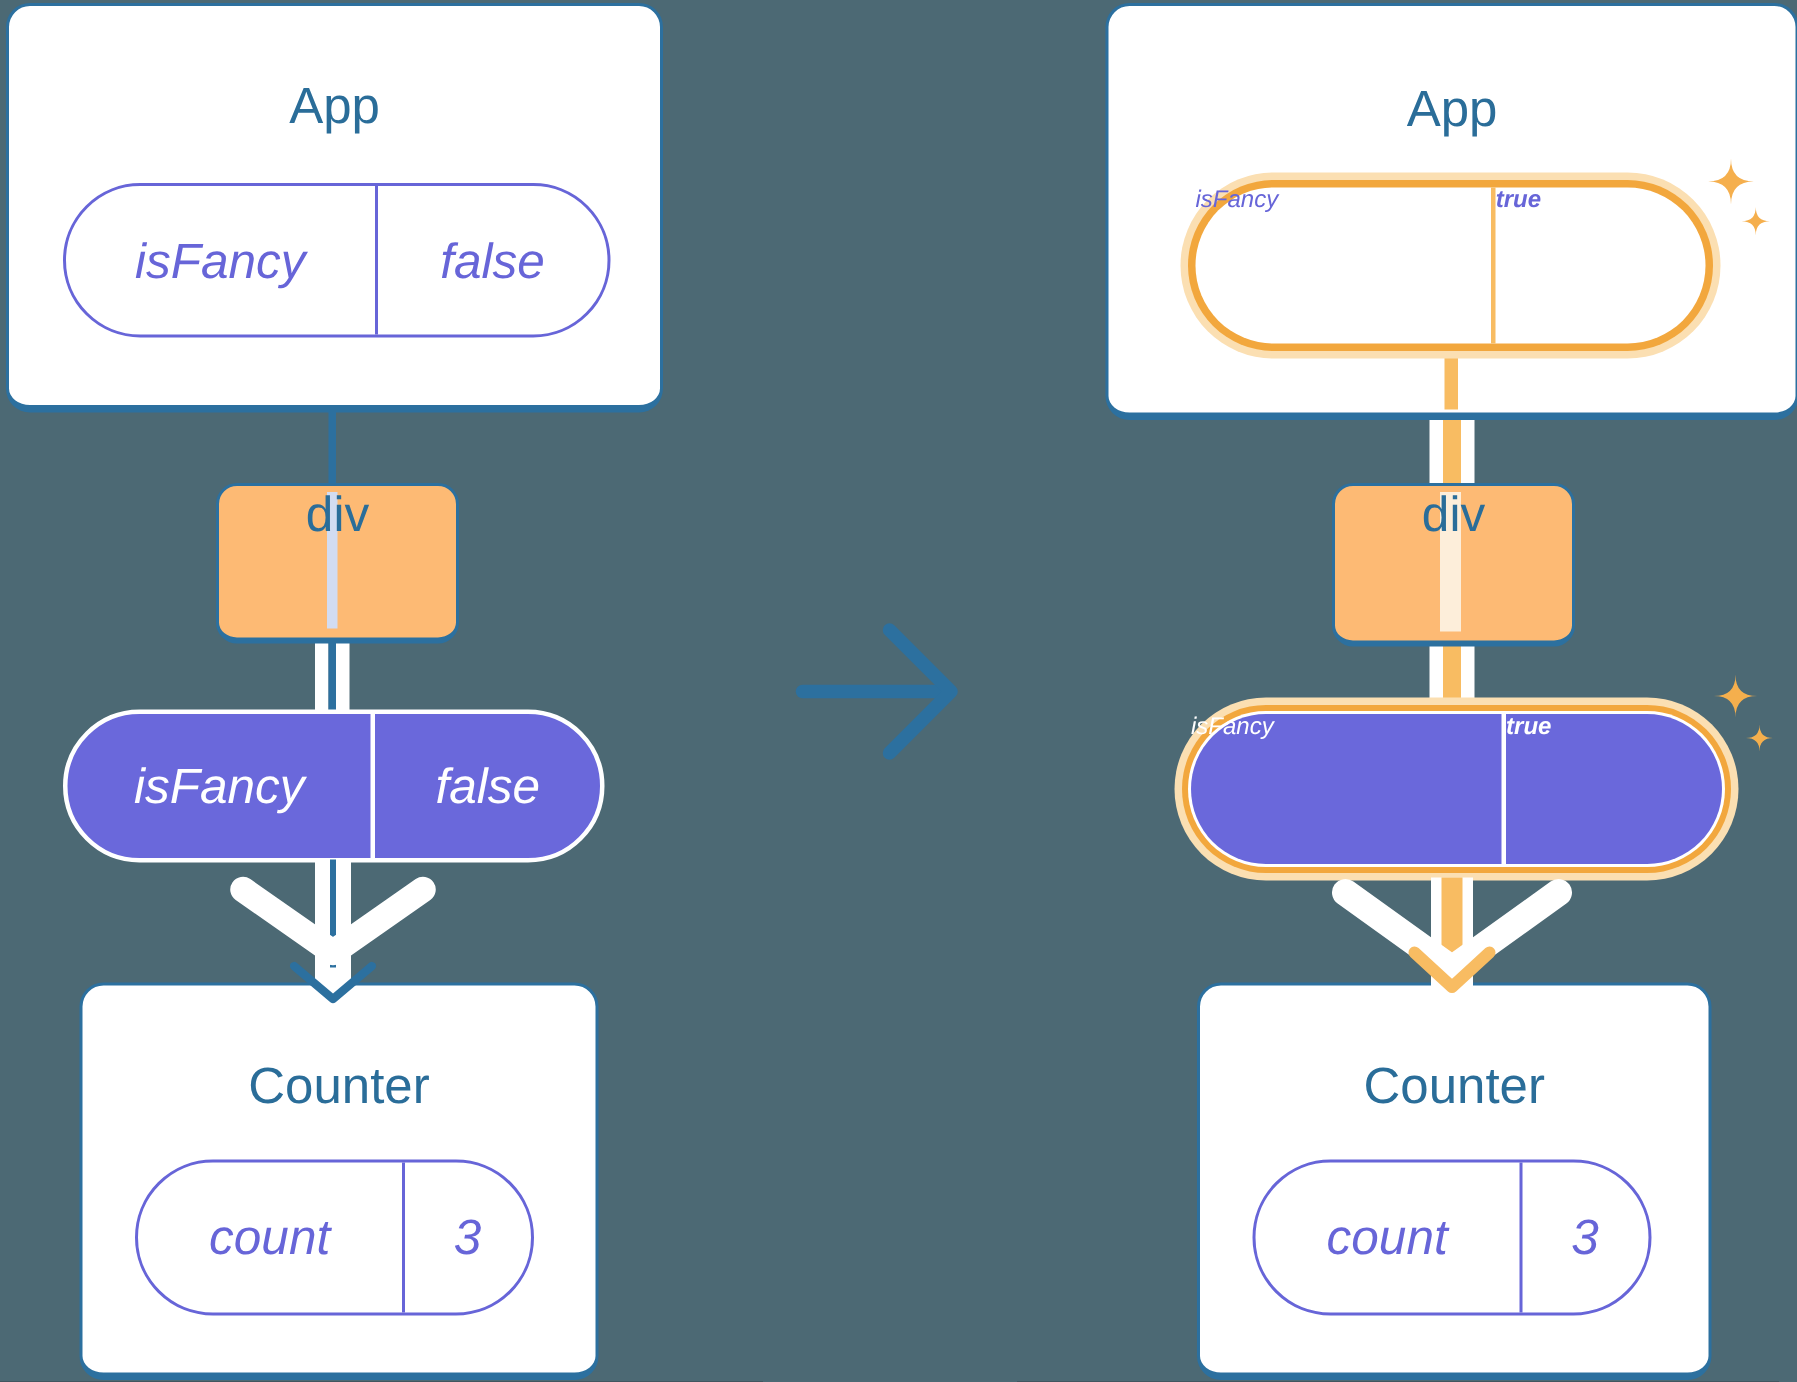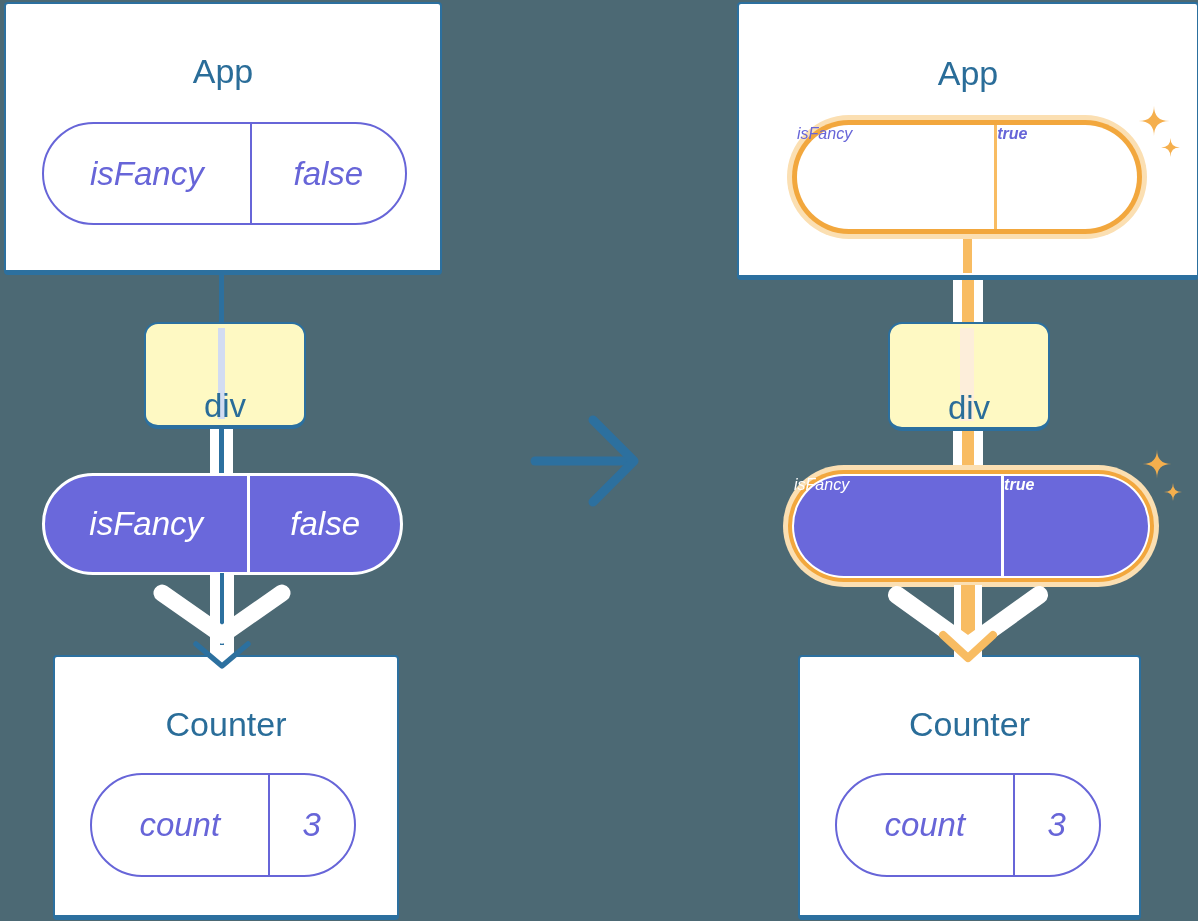--- a/index.html
+++ b/index.html
@@ -5,31 +5,31 @@
   html,body{margin:0;padding:0;background:#3a4a52;}
   .canvas{
     position:relative;width:1198px;height:921px;overflow:hidden;
     background:var(--bg,#4C6974);
     font-family:"Liberation Sans", sans-serif;
     -webkit-font-smoothing:antialiased;
   }
   .card{
     position:absolute;background:#fff;
     border:2.5px solid var(--blue,#2C709F);border-bottom-width:5px;
-    border-radius:4px;z-index:1;
+    border-radius:16px;z-index:1;
   }
   .card-title{
     position:absolute;left:0;right:0;text-align:center;
     font-size:34px;font-weight:500;color:var(--textblue,#2A6D99);
   }
   .divbox{
-    position:absolute;background:#fef9c3;
+    position:absolute;background:#fdba74;
     border:2.5px solid var(--blue,#2C709F);border-bottom-width:4px;
     border-radius:14px;z-index:1;
-    display:flex;align-items:flex-end;justify-content:center;
+    display:flex;align-items:flex-start;justify-content:center;
     font-size:33px;font-weight:500;color:var(--textblue,#2A6D99);
   }
   .pill{position:absolute;display:flex;align-items:stretch;}
   .pill .cell{display:flex;align-items:center;justify-content:center;font-size:33px;}
   .pill-outline{
     background:#fff;border:2.5px solid var(--purpletext,#6765D8);
     border-radius:60px;color:var(--purpletext,#6765D8);
   }
   .pill-outline .cell-first{border-right:2.5px solid var(--purpletext,#6765D8);}
   .pill-solid{

